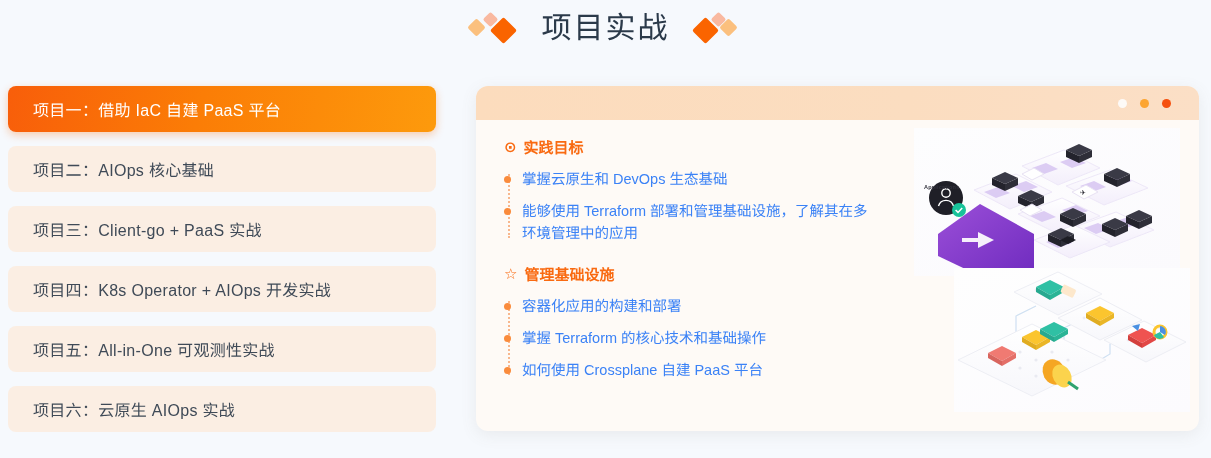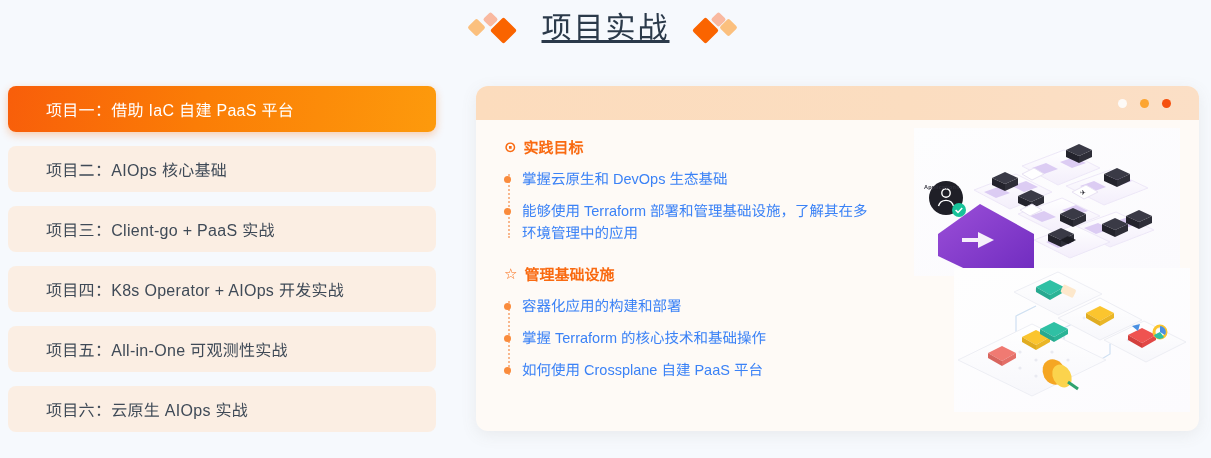--- a/index.html
+++ b/index.html
@@ -22,21 +22,20 @@
     justify-content: center;
     gap: 22px;
   }
   .page-title {
     font-size: 30px;
     font-weight: 500;
     color: #2b3a4a;
     letter-spacing: 2px;
     line-height: 1;
     padding-bottom: 2px;
-    text-decoration: underline;
   }
   .diamond-cluster {
     position: relative;
     width: 52px;
     height: 34px;
   }
   .dia {
     position: absolute;
     transform: rotate(45deg);
     border-radius: 2px;
@@ -70,21 +69,21 @@
     width: 428px;
     display: flex;
     flex-direction: column;
     gap: 14px;
   }
   .nav-item {
     height: 46px;
     border-radius: 8px;
     display: flex;
     align-items: center;
-    padding: 0 38px;
+    padding: 0 25px;
     font-size: 16px;
     color: #3f4a57;
     background: #fbeee3;
     letter-spacing: .3px;
     white-space: nowrap;
   }
   .nav-item.active {
     background: linear-gradient(100deg, #f85e0a 0%, #fb7d06 45%, #fd9a0c 100%);
     color: #ffffff;
     box-shadow: 0 3px 9px rgba(250,110,10,.32);

